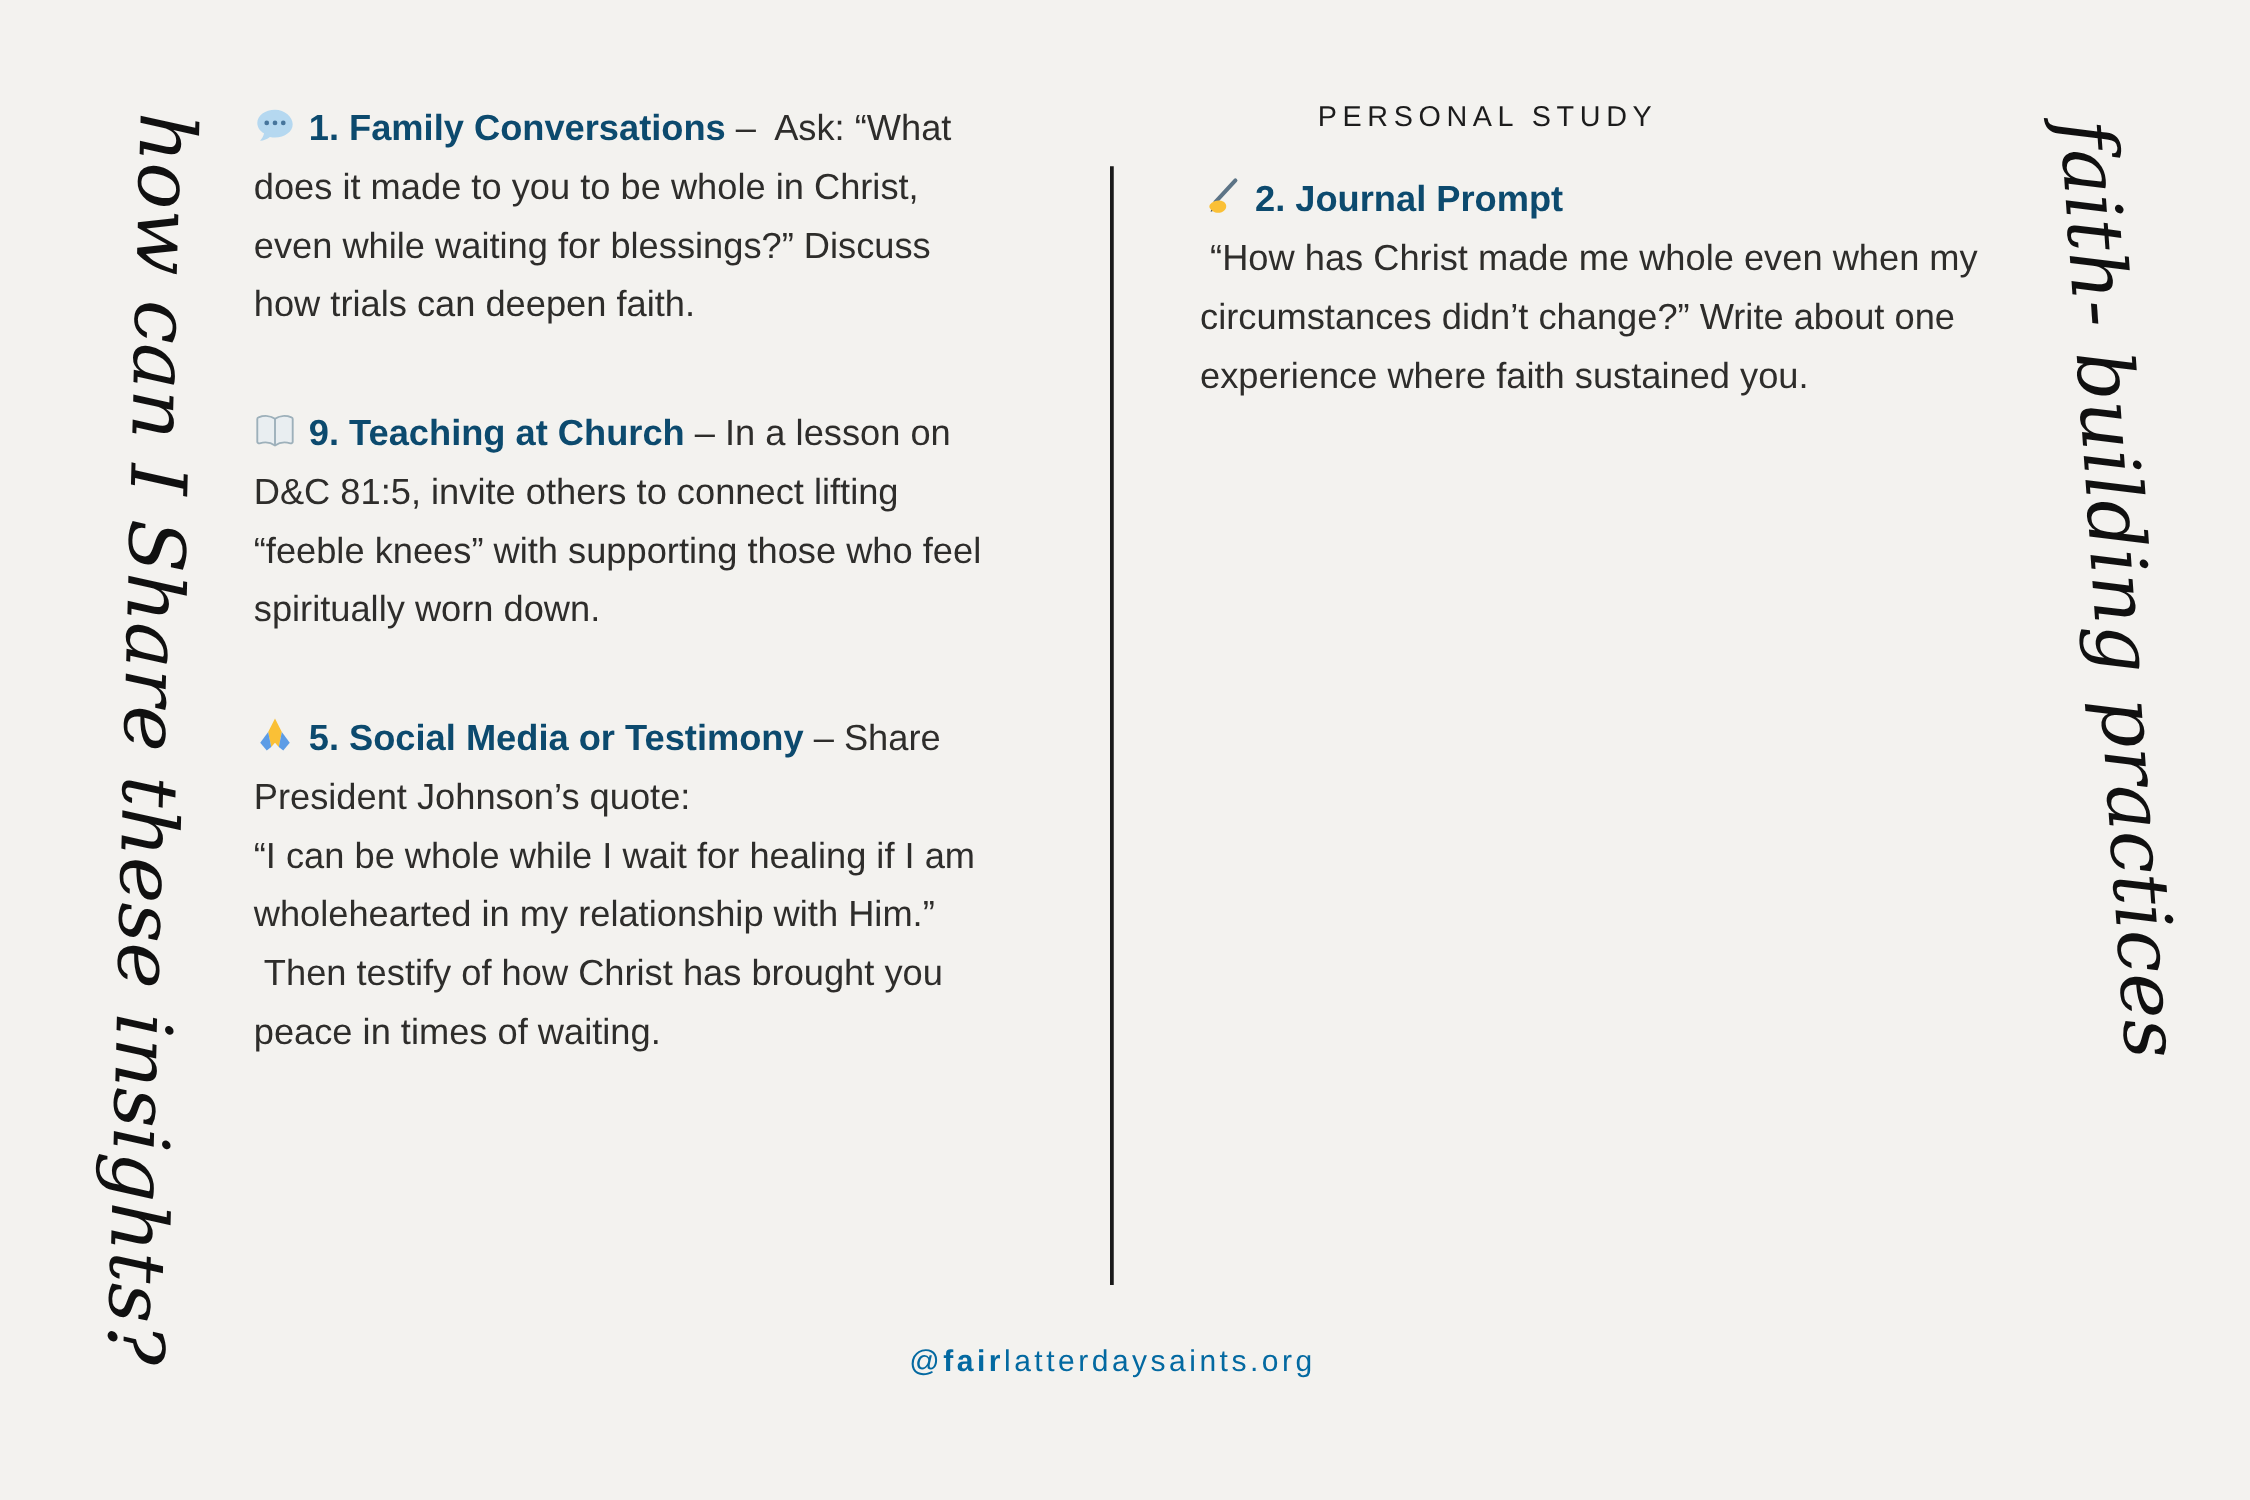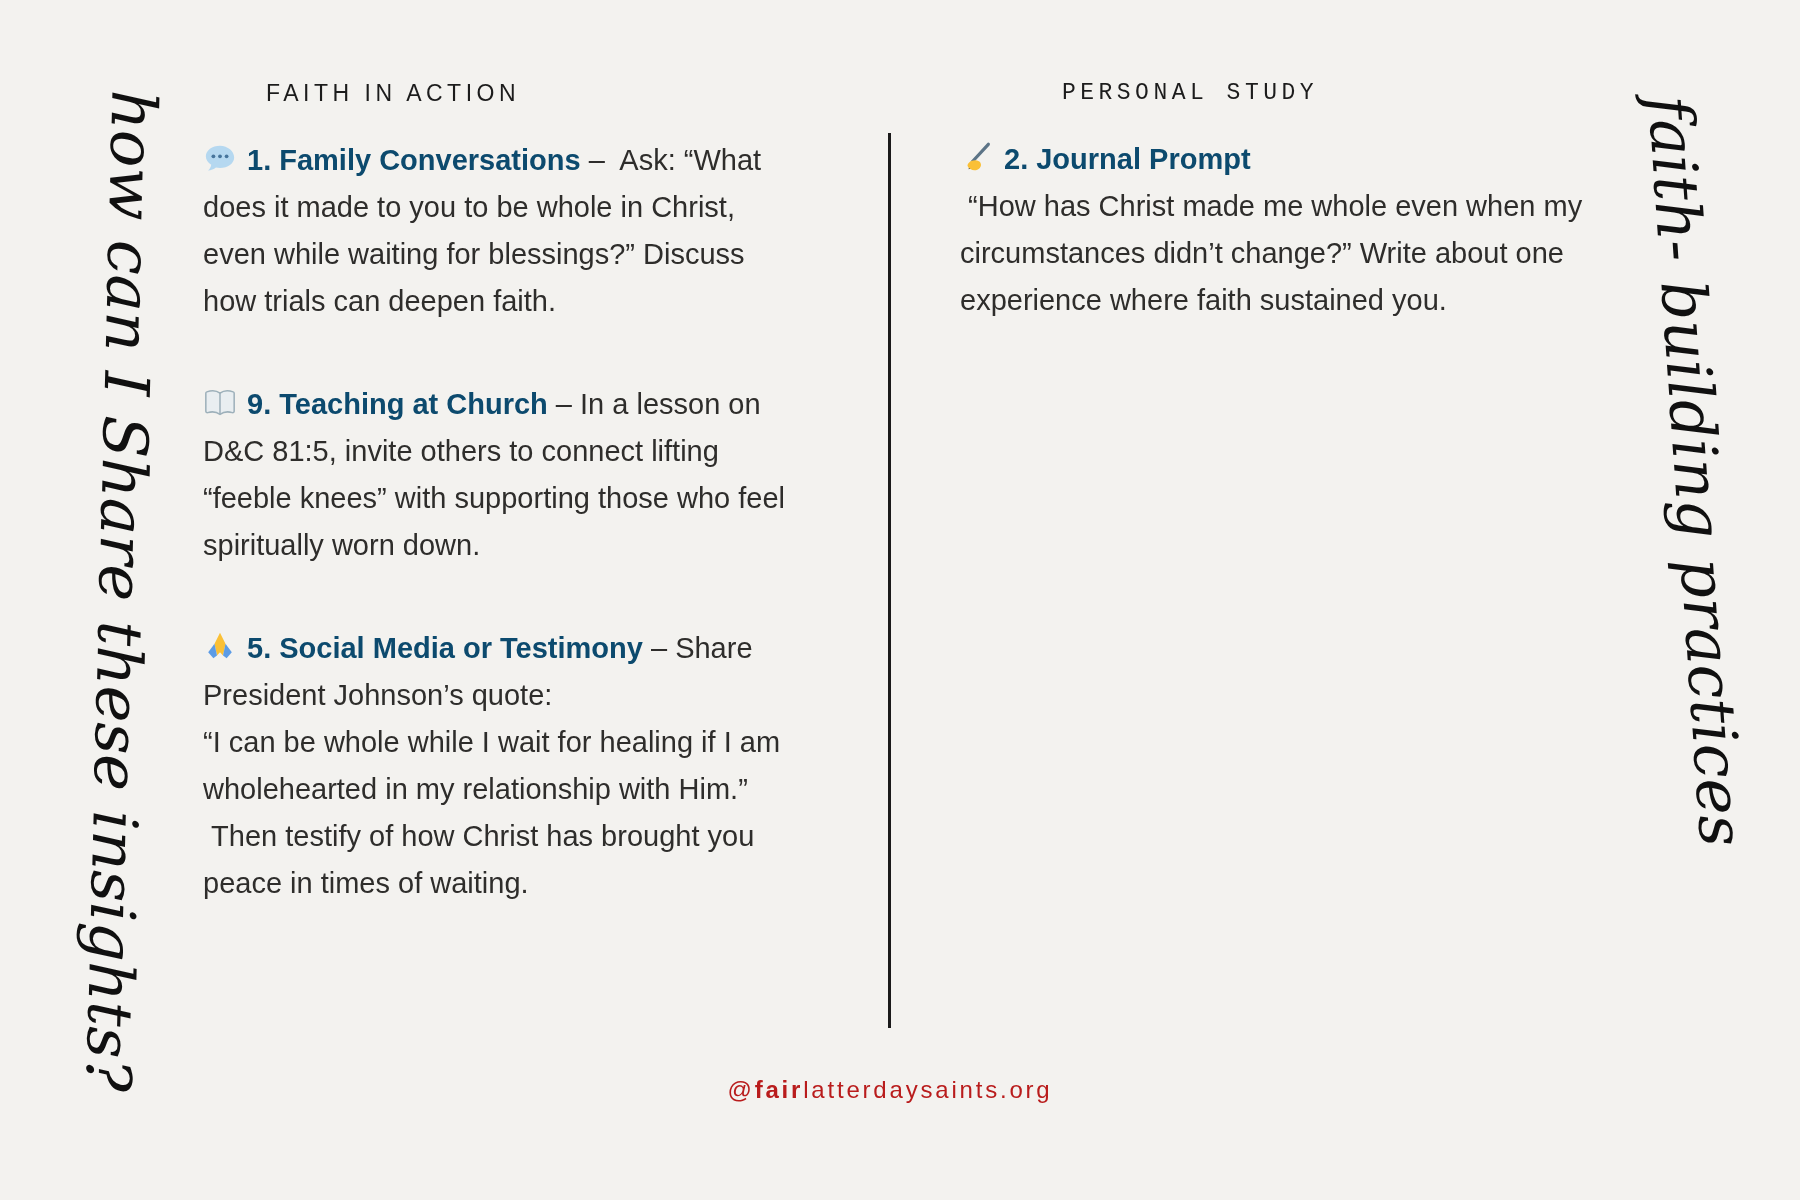--- a/index.html
+++ b/index.html
@@ -46,21 +46,21 @@
   .col-right{left:960px;width:630px;}
   .col-header{
     margin:0 0 30px 0;
     font-size:23px;
     font-weight:400;
     letter-spacing:4.5px;
     color:#1c1c1c;
     text-align:center;
   }
   .col-left .col-header{width:380px;}
-  .col-right .col-header{width:460px;font-family:Liberation Mono, monospace;}
+  .col-right .col-header{width:460px;}
 
   .item{
     margin:0 0 56px 0;
     font-size:29px;
     line-height:47px;
     color:#2e2d2b;
     font-weight:400;
   }
   .col-right .item{margin-bottom:64px;}
   .item b{font-weight:700;color:#0c4a6e;}
@@ -73,37 +73,36 @@
   }
   .icon svg{width:100%;height:100%;display:block;}
 
   
   .footer{
     position:absolute;
     left:0;top:1076px;width:1780px;
     text-align:center;
     font-size:24px;
     letter-spacing:2.8px;
-    color:#b91c1c;
+    color:#0369a1;
   }
   .footer b{font-weight:700;}
 </style>
 </head>
 <body>
 
 <div class="canvas">
 
   <div class="side-note left">how can I Share these insights?</div>
 
   <div class="side-note right">faith- building practices</div>
 
   <div class="divider"></div>
 
   <section class="col col-left">
-    <h2 class="col-header">FAITH IN ACTION</h2>
     <div class="items">
   <p class="item"><span class="icon"><svg viewBox="0 0 36 36">
               <path d="M18 4C9.7 4 3 9 3 15.2c0 3.6 2.2 6.8 5.7 8.8-.4 2.3-1.6 4.7-3.4 6.3 3.2-.3 6.2-1.5 8.4-3.3 1.4.3 2.8.5 4.3.5 8.3 0 15-5 15-11.2S26.3 4 18 4z" fill="#b5d8f0"></path>
               <circle cx="11" cy="15.2" r="2" fill="#47759c"></circle>
               <circle cx="18" cy="15.2" r="2" fill="#47759c"></circle>
               <circle cx="25" cy="15.2" r="2" fill="#47759c"></circle>
             </svg></span><b class="item-title">1. Family Conversations</b><span class="body"> –  Ask: “What does it made to you to be whole in Christ, even while waiting for blessings?” Discuss how trials can deepen faith.</span></p>
 
   <p class="item"><span class="icon"><svg viewBox="0 0 36 36">
               <path d="M18 7.5C14.5 4.8 8.8 4.4 4 6.2c-.6.2-1 .8-1 1.4v19.2c0 1 1 1.7 2 1.4 4.2-1.3 9.2-.9 13 1.8 3.8-2.7 8.8-3.1 13-1.8 1 .3 2-.4 2-1.4V7.6c0-.6-.4-1.2-1-1.4-4.8-1.8-10.5-1.4-14 1.3z" fill="#e9eef1" stroke="#9db0ba" stroke-width="1.6"></path>

